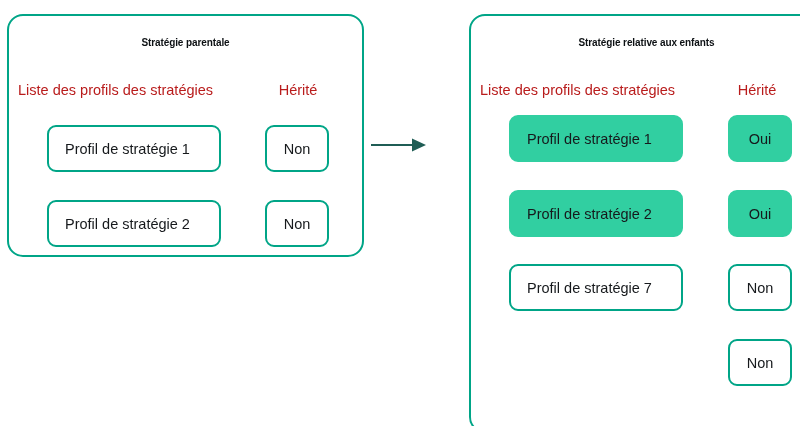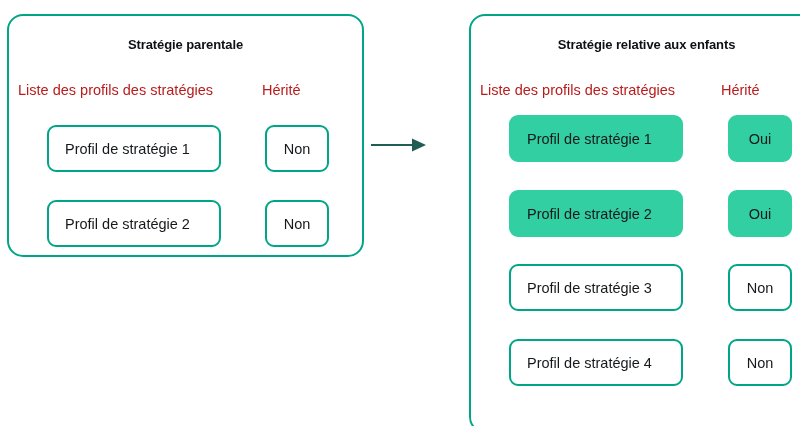--- a/index.html
+++ b/index.html
@@ -43,21 +43,21 @@
     width: 355px;
     height: 419px;
     margin-left: 36px;
   }
 
   .panel-title {
     position: absolute;
     left: 0;
     right: 0;
     text-align: center;
-    font-size: 13px;
+    font-size: 10px;
     font-weight: bold;
     letter-spacing: -0.1px;
     color: #0d1114;
     white-space: nowrap;
   }
   .panel-parent .panel-title { top: 21px; }
   .panel-child  .panel-title { top: 21px; }
 
   
   .col-headers {
@@ -73,21 +73,21 @@
   .panel-child  .col-headers { top: 66px; }
 
   .col-head-profiles {
     position: absolute;
     left: 9px;
     top: 0;
   }
   .col-head-inherited {
     position: absolute;
     top: 0;
-    text-align: left;
+    text-align: center;
   }
   .panel-parent .col-head-inherited { left: 253px; width: 72px; }
   .panel-child  .col-head-inherited { left: 250px; width: 72px; }
 
   
   .row {
     position: absolute;
     left: 0;
     right: 0;
     height: 47px;
@@ -184,23 +184,22 @@
       <div class="cell profile filled">Profil de stratégie 1</div>
       <div class="cell inherited filled">Oui</div>
     </div>
 
     <div class="row" style="top:174px">
       <div class="cell profile filled">Profil de stratégie 2</div>
       <div class="cell inherited filled">Oui</div>
     </div>
 
     <div class="row" style="top:248px">
-      <div class="cell profile">Profil de stratégie 3</div>
+      <div class="cell profile">Profil de stratégie 7</div>
       <div class="cell inherited">Non</div>
     </div>
 
     <div class="row" style="top:323px">
-      <div class="cell profile">Profil de stratégie 4</div>
       <div class="cell inherited">Non</div>
     </div>
   </section>
 
 </div>
 
 </body></html>

